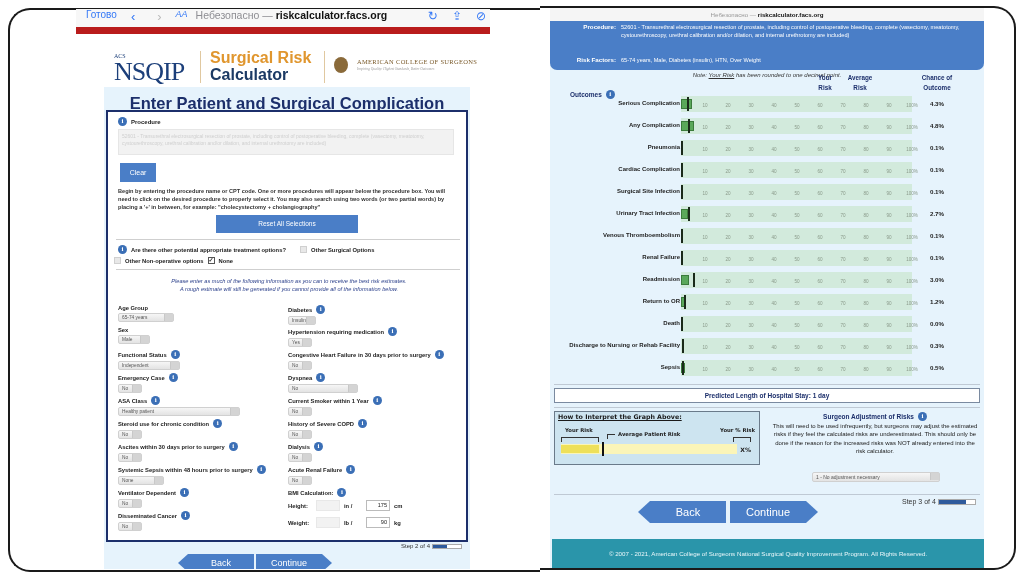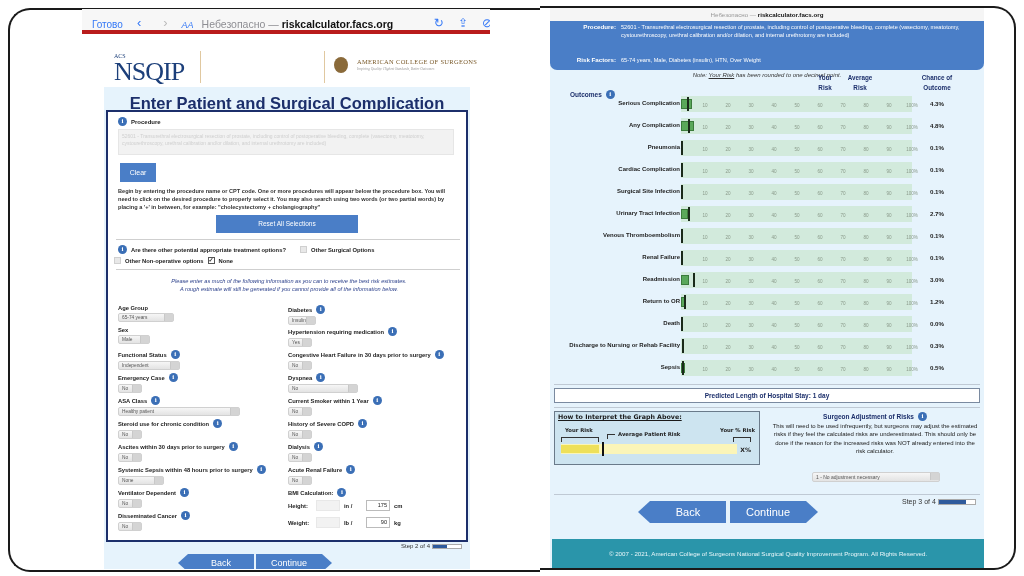--- a/index.html
+++ b/index.html
@@ -6,21 +6,21 @@
   html, body { width: 1024px; height: 576px; overflow: hidden; background: #ffffff; }
   body { font-family: "Liberation Sans", sans-serif; position: relative; color: #222; }
 
   .frame { position: absolute; border: 2px solid #1a1a1a; border-radius: 22px; }
   .frame-left { left: 8px; top: 8px; width: 532px; height: 564px; border-right: none; border-top-right-radius: 0; border-bottom-right-radius: 0; }
   .frame-right { left: 540px; top: 6px; width: 476px; height: 564px; border-left: none; border-top-left-radius: 0; border-bottom-left-radius: 0; }
   .hline { position: absolute; height: 2px; background: #1a1a1a; }
 
   
   .left { position: absolute; left: 70px; top: 9px; width: 420px; height: 560px; overflow: hidden; }
-  .safari-bar { position: absolute; left: 12px; top: 0; width: 420px; height: 25px; background: #f7f7f7; border-bottom: 4px solid #b91c1c; display: flex; align-items: flex-end; font-size: 10px; color: #3478f6; }
+  .safari-bar { position: absolute; left: 6px; top: 0; width: 420px; height: 25px; background: #f7f7f7; border-bottom: 7px solid #b91c1c; display: flex; align-items: flex-start; font-size: 10px; color: #3478f6; }
   .safari-bar .done { margin-left: 10px; }
   .safari-bar .nav { margin-left: 14px; font-size: 13px; color: #3478f6; }
   .safari-bar .nav.fwd { margin-left: 22px; color: #bbb; }
   .safari-bar .aa { margin-left: 14px; font-size: 9px; color: #3478f6; font-style: italic; }
   .safari-bar .url { margin-left: 8px; color: #8e8e93; font-size: 10.5px; }
   .safari-bar .url b { color: #111; font-weight: bold; }
   .safari-bar .icons { position: absolute; right: 10px; display: flex; gap: 14px; font-size: 12px; color: #3478f6; }
 
   .logo-row { position: absolute; left: 0; top: 40px; width: 420px; height: 40px; }
   .nsqip { position: absolute; left: 44px; top: 8px; font-family: "Liberation Serif", serif; color: #1c3f7a; }
@@ -131,20 +131,24 @@
       <span>⊘</span>
     </span>
   </div>
 
   <div class="logo-row">
     <div class="nsqip">
       <span class="acs">ACS</span>
       <span class="nq">NSQIP</span>
     </div>
     <div class="vsep" style="left:130px;"></div>
+    <div class="srt">
+      <span class="a">Surgical Risk</span>
+      <span class="b">Calculator</span>
+    </div>
     <div class="vsep" style="left:254px;"></div>
     <div class="acs-seal"></div>
     <div class="acs-name">AMERICAN COLLEGE OF SURGEONS</div>
     <div class="acs-tag">Inspiring Quality: Highest Standards, Better Outcomes</div>
   </div>
 
   <div class="title-band">
     <h1>Enter Patient and Surgical Complication</h1>
   </div>
 

